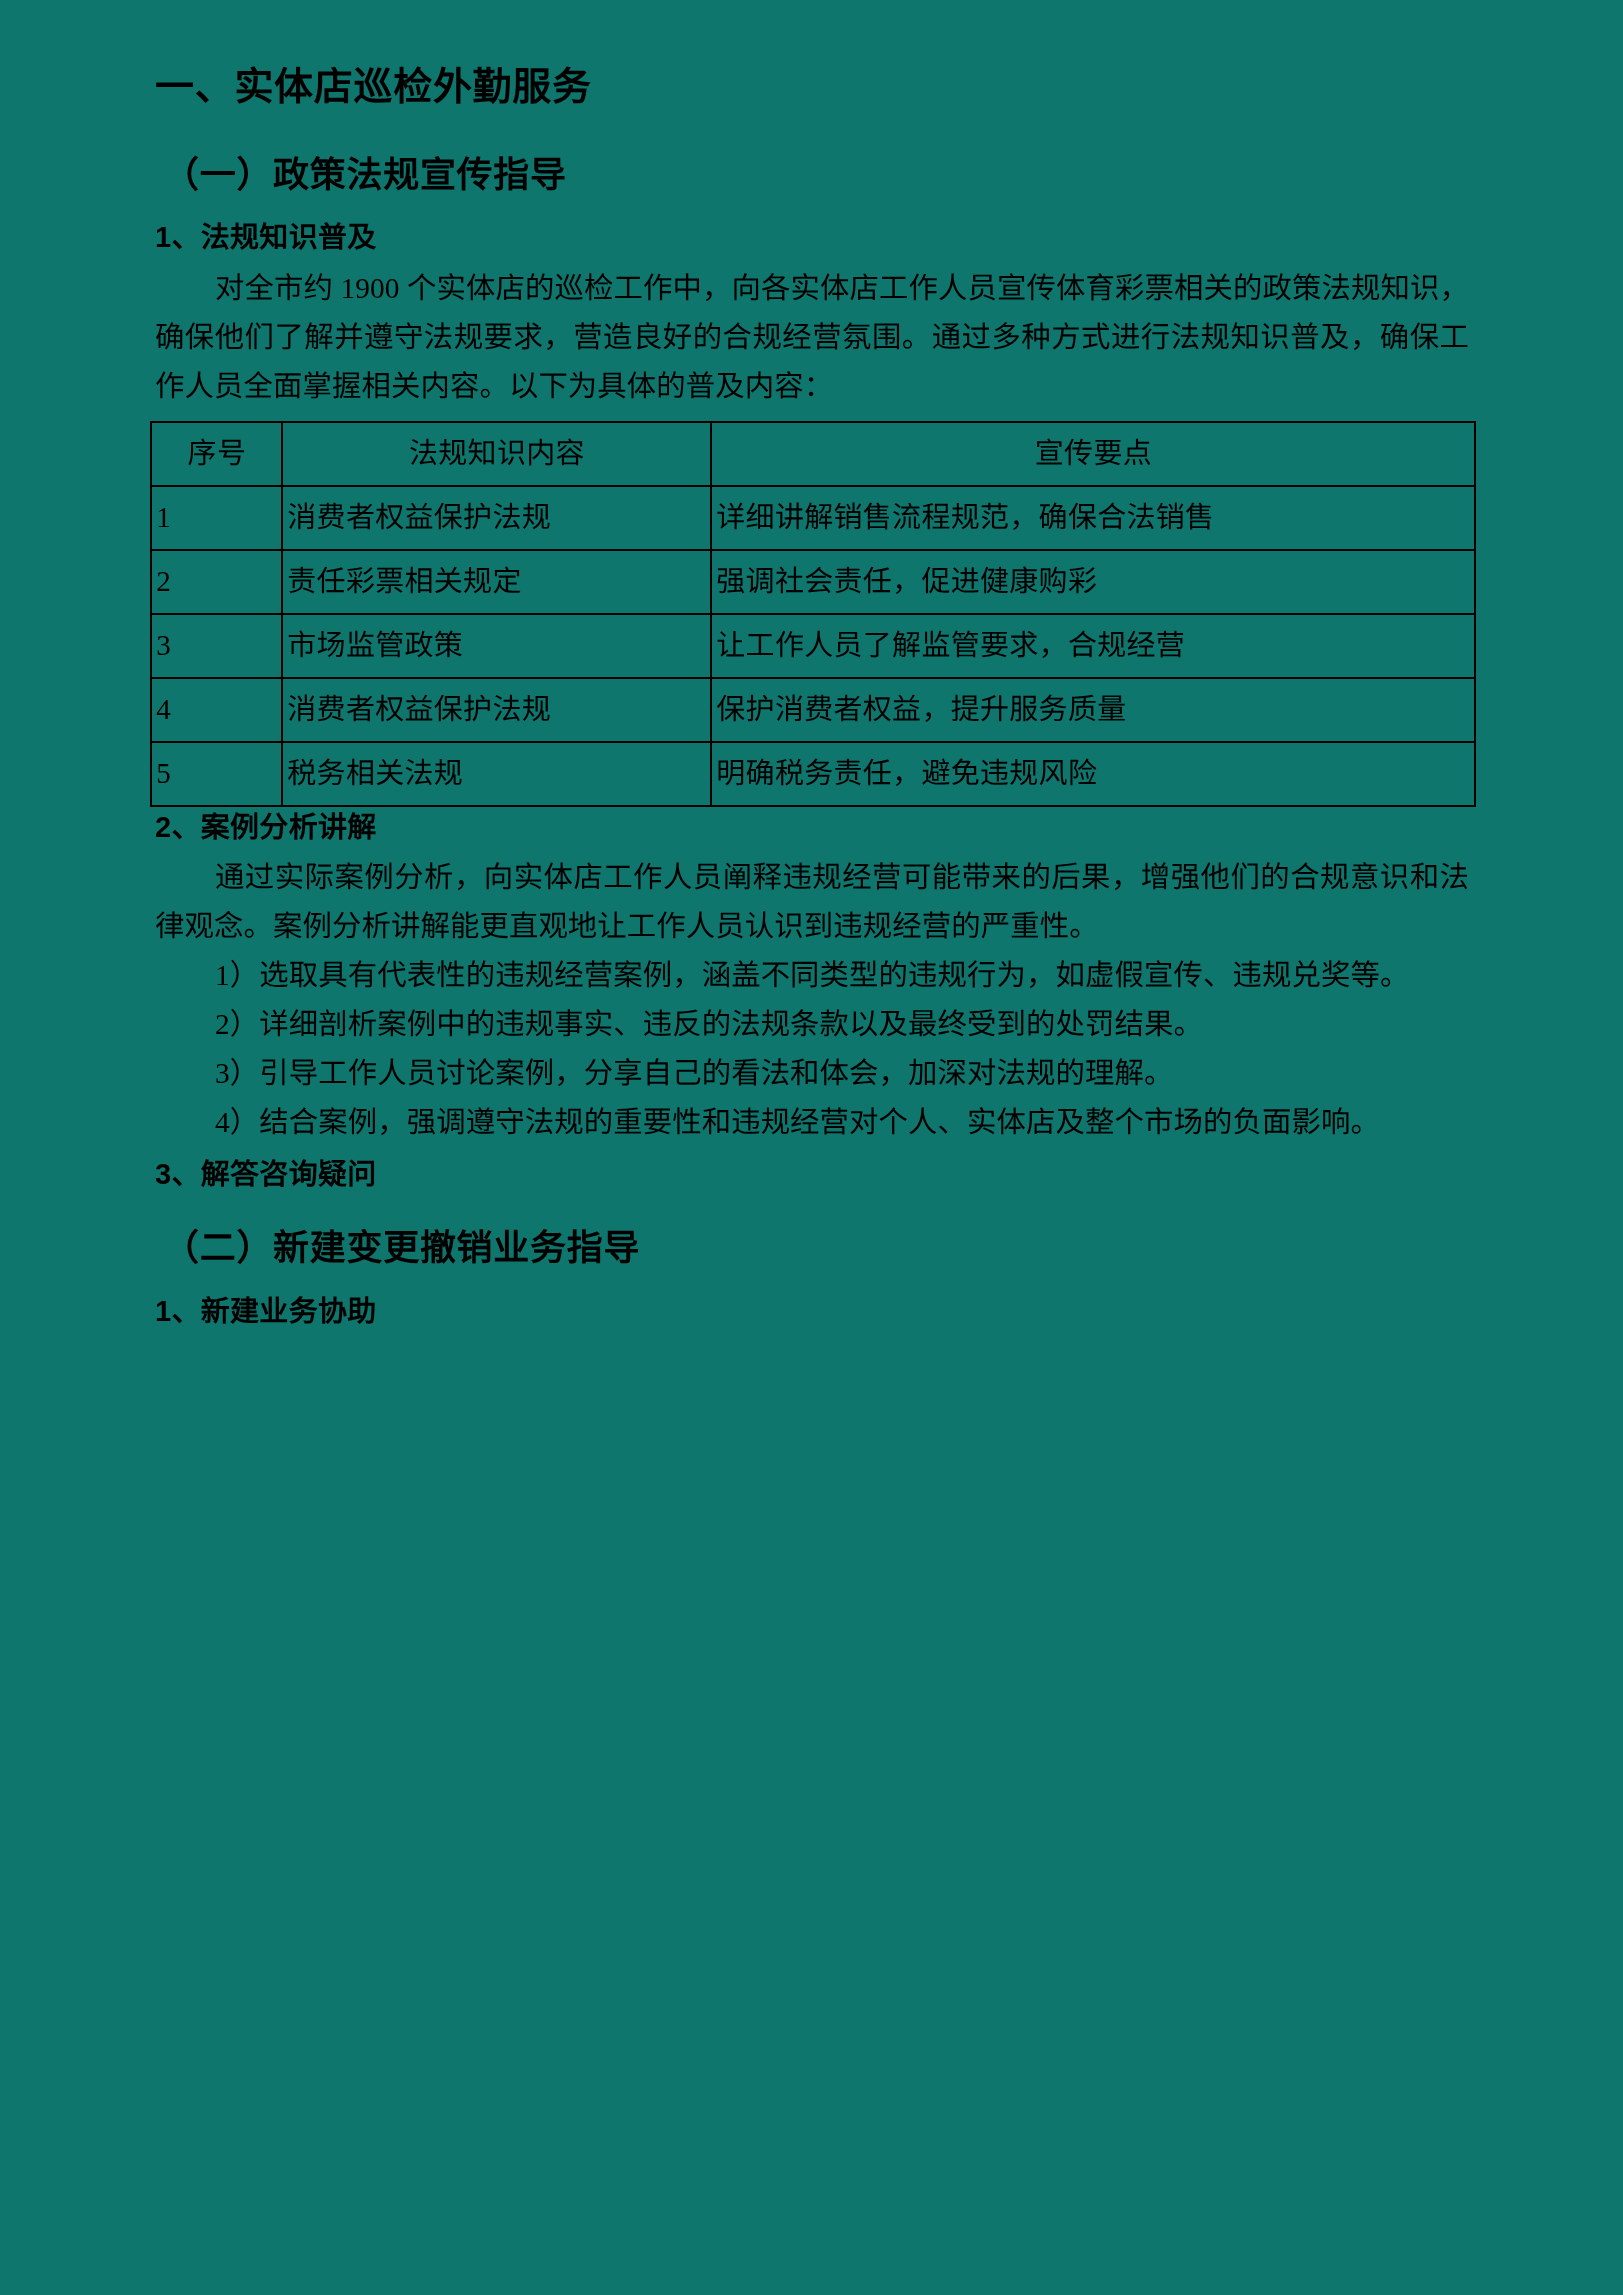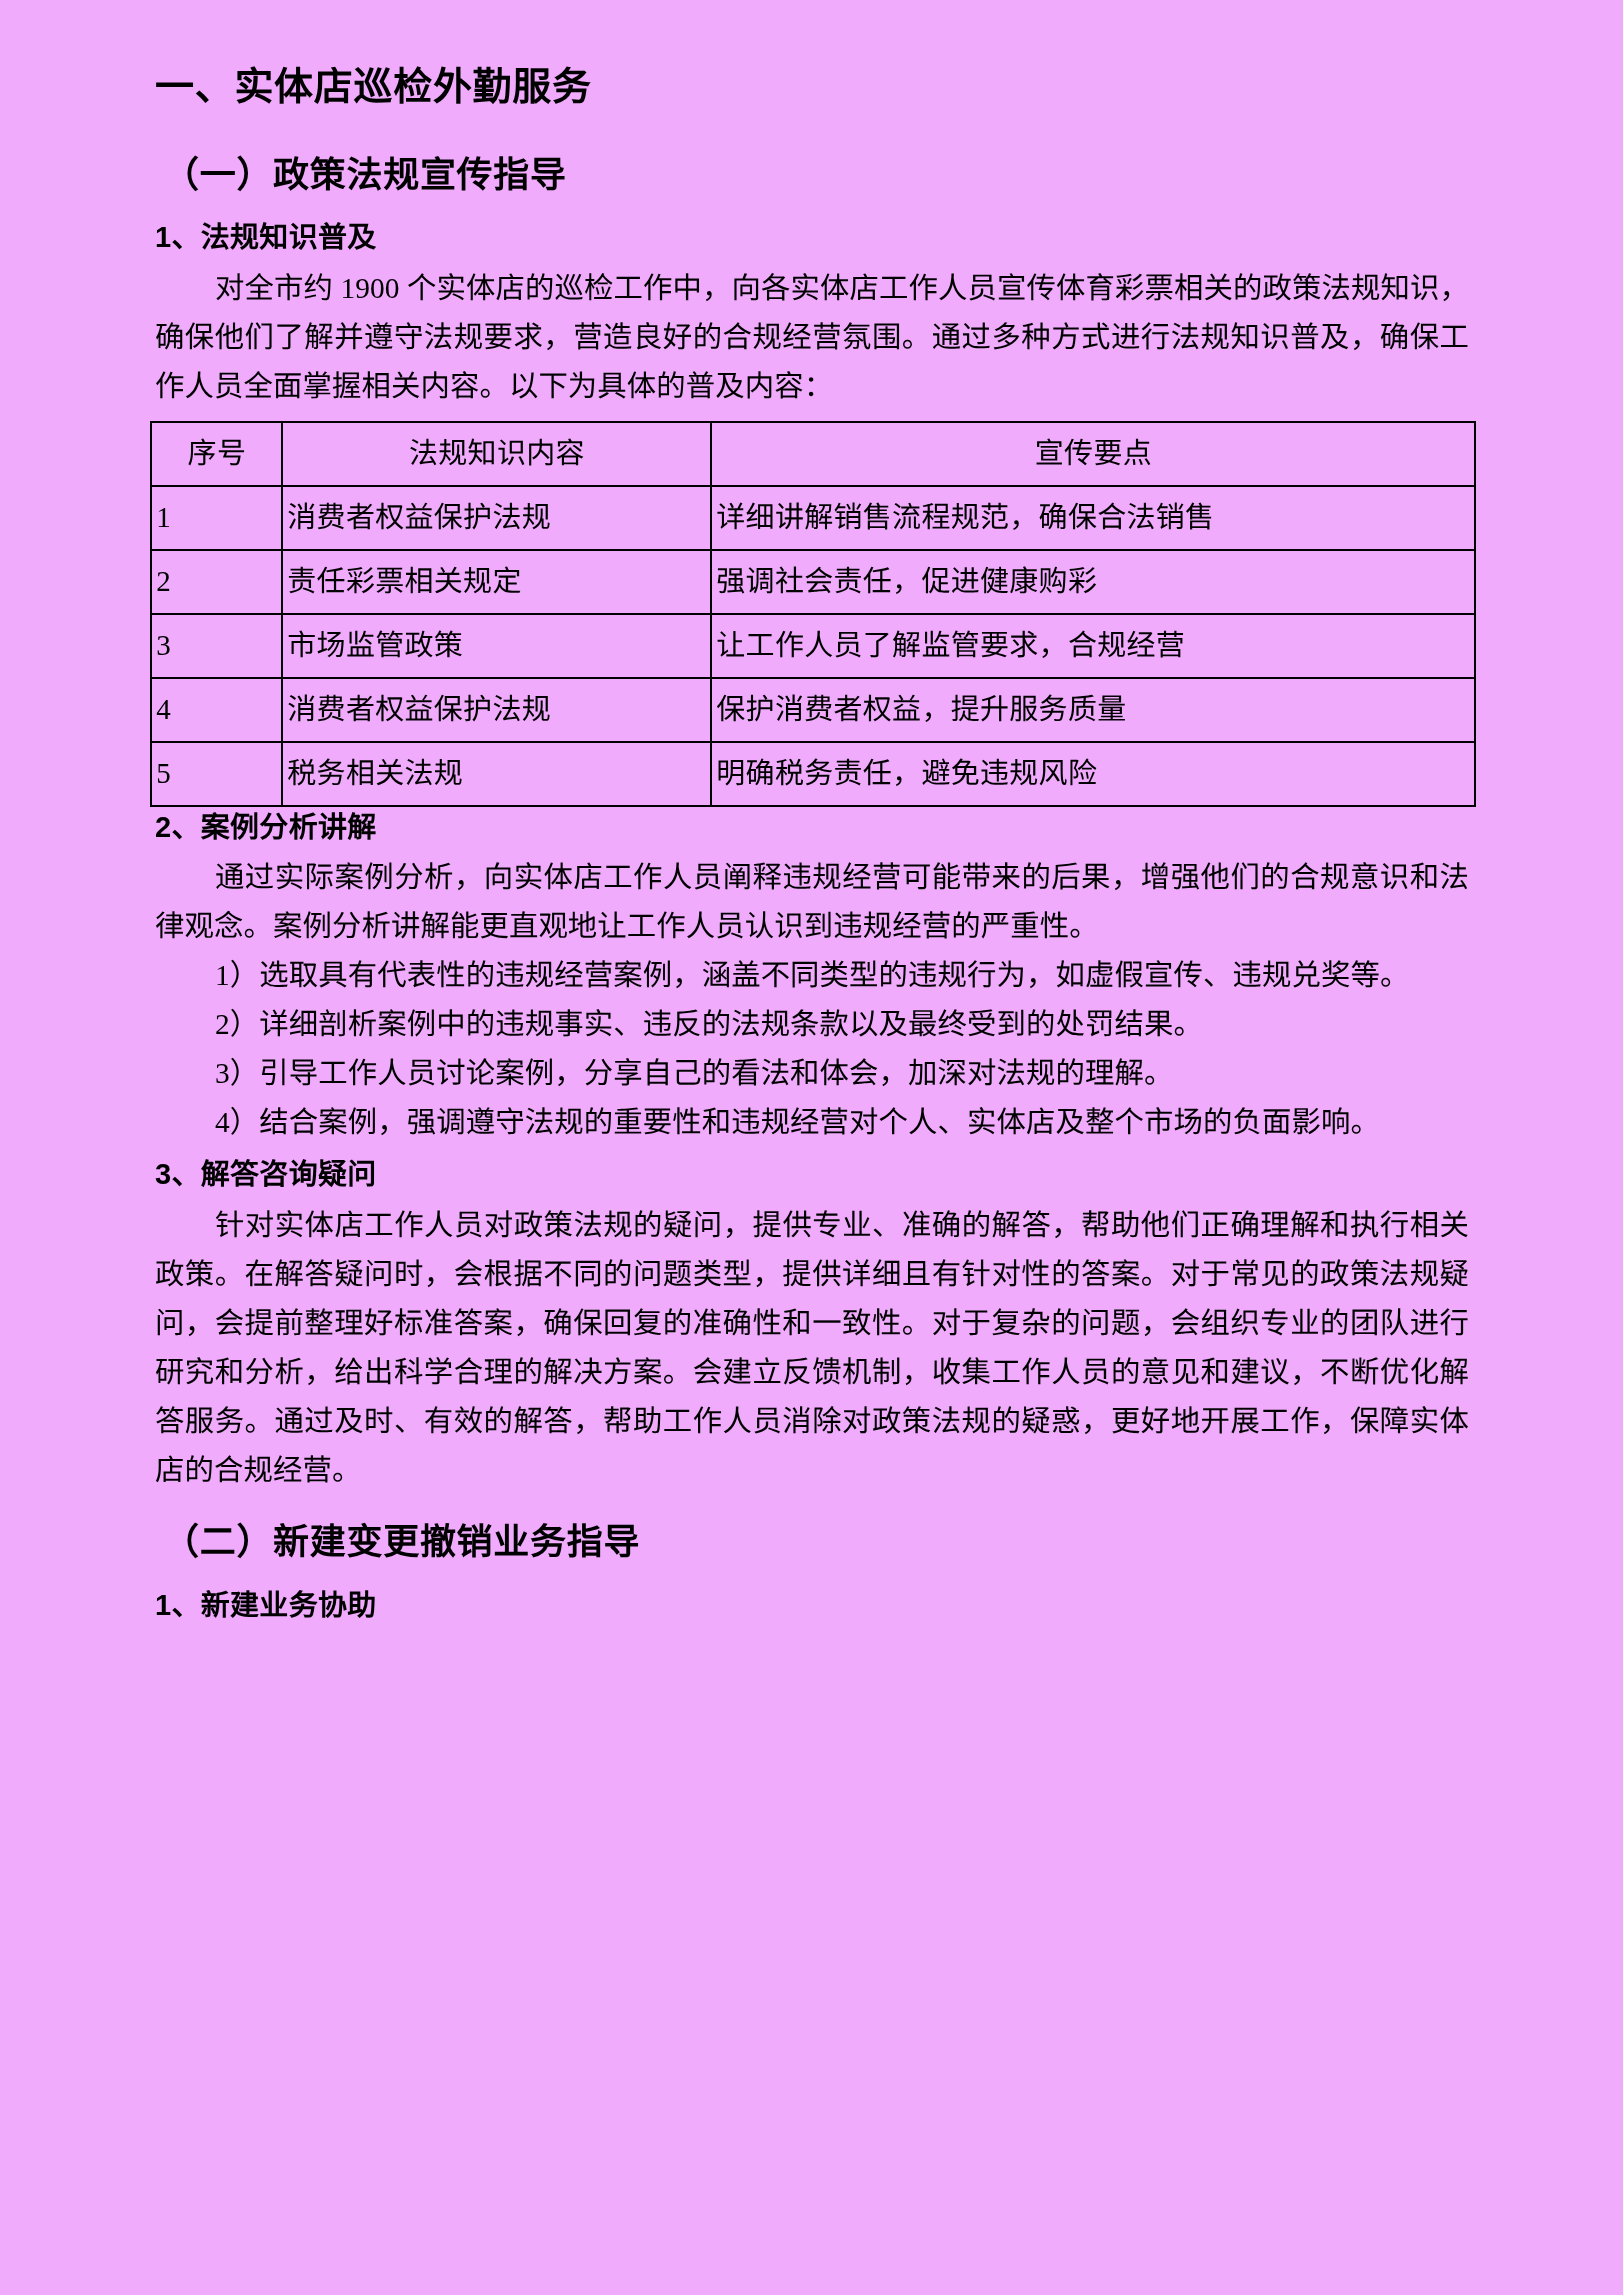--- a/index.html
+++ b/index.html
@@ -5,21 +5,21 @@
 <style>
   html, body {
     margin: 0;
     padding: 0;
     background: #ffffff;
   }
   .page {
     position: relative;
     width: 1623px;
     height: 2295px;
-    background: #f0abfc;
+    background: #0f766e;
     box-sizing: border-box;
     padding: 17px;
     overflow: hidden;
     font-family: "Liberation Serif", "DejaVu Serif", serif;
     color: #000000;
   }
   .content {
     position: absolute;
     left: 155px;
     top: 0;
@@ -177,21 +177,20 @@
     <p class="para indent2">2）详细剖析案例中的违规事实、违反的法规条款以及最终受到的处罚结果。</p>
     <p class="para indent2">3）引导工作人员讨论案例，分享自己的看法和体会，加深对法规的理解。</p>
     <p class="para indent2">4）结合案例，强调遵守法规的重要性和违规经营对个人、实体店及整个市场的负面影响。</p>
 
     <div style="height:9.2px"></div>
 
     <h3 class="h3">3、解答咨询疑问</h3>
 
     <div style="height:7.9px"></div>
 
-    <p class="para indent2">针对实体店工作人员对政策法规的疑问，提供专业、准确的解答，帮助他们正确理解和执行相关政策。在解答疑问时，会根据不同的问题类型，提供详细且有针对性的答案。对于常见的政策法规疑问，会提前整理好标准答案，确保回复的准确性和一致性。对于复杂的问题，会组织专业的团队进行研究和分析，给出科学合理的解决方案。会建立反馈机制，收集工作人员的意见和建议，不断优化解答服务。通过及时、有效的解答，帮助工作人员消除对政策法规的疑惑，更好地开展工作，保障实体店的合规经营。</p>
 
     <div style="height:17px"></div>
 
     <h2 class="h2">（二）新建变更撤销业务指导</h2>
 
     <div style="height:15.7px"></div>
 
     <h3 class="h3">1、新建业务协助</h3>
 
   </div>

